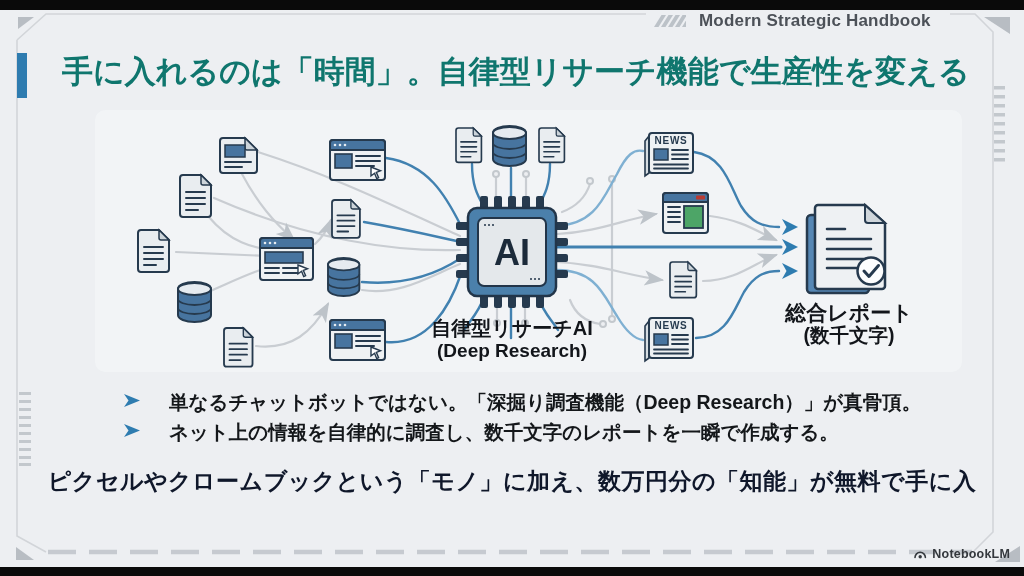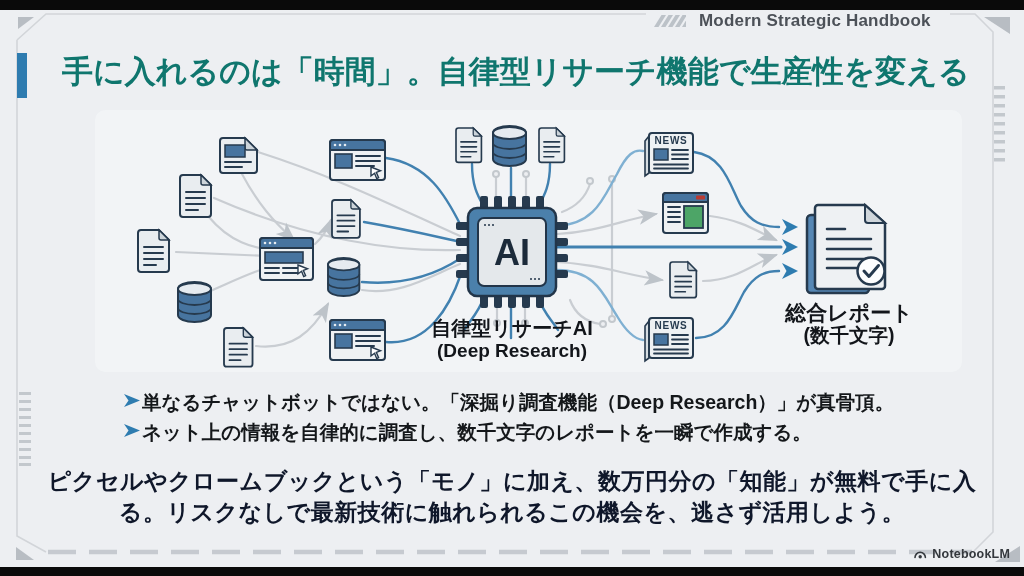--- a/index.html
+++ b/index.html
@@ -7,21 +7,21 @@
        font-family:"Liberation Sans","DejaVu Sans",sans-serif;position:relative;}
   .bar{position:absolute;left:0;width:1024px;background:#0a0a0a;}
   #top-bar{top:0;height:10px;}
   #bottom-bar{top:567px;height:9px;}
   #frame-svg,#diagram-svg{position:absolute;left:0;top:0;width:1024px;height:576px;}
   #header{position:absolute;top:11px;left:646px;display:flex;align-items:center;gap:13px;}
   #handbook{font-size:17px;font-weight:600;color:#4c5158;letter-spacing:.2px;white-space:nowrap;}
   #title-accent{position:absolute;left:17px;top:53px;width:10px;height:45px;background:#2e7cb0;}
   #page-title{position:absolute;left:62px;top:51px;width:940px;font-size:31px;font-weight:800;
               color:#0f766e;letter-spacing:0px;white-space:nowrap;}
-  .bullet-row{position:absolute;left:123px;display:flex;align-items:flex-start;gap:1px;}
+  .bullet-row{position:absolute;left:123px;display:flex;align-items:flex-start;gap:28px;}
   #bullet-0{top:389px;} #bullet-1{top:419px;text-align:center;}
   .bullet-text{font-size:19.5px;font-weight:800;color:#14171a;white-space:nowrap;}
   .bullet-ic{margin-top:4px;flex:none;}
   #summary{position:absolute;left:0;top:466px;width:1024px;text-align:center;
            font-size:23px;font-weight:800;color:#0f172a;line-height:31px;letter-spacing:.5px;}
   #footer{position:absolute;top:547px;right:14px;display:flex;align-items:flex-end;gap:5px;}
   #brand{font-size:12.5px;font-weight:600;color:#34383d;letter-spacing:.2px;}
   svg text{font-family:"Liberation Sans","DejaVu Sans",sans-serif;}
 </style>
 </head>
@@ -269,21 +269,20 @@
 </div>
 <div class="bullet-row" id="bullet-1">
   <svg class="bullet-ic" width="18" height="15" viewBox="0 0 18 15">
     <path d="M1,1 L17,7.5 L1,14 L5.5,7.5 Z" fill="#2e7cb0"></path>
   </svg>
   <span class="bullet-text">ネット上の情報を自律的に調査し、数千文字のレポートを一瞬で作成する。</span>
 </div>
 
 <div id="summary">
   <div>ピクセルやクロームブックという「モノ」に加え、数万円分の「知能」が無料で手に入</div>
-  <div>る。リスクなしで最新技術に触れられるこの機会を、逃さず活用しよう。</div>
 </div>
 
 <div id="footer">
   <svg width="14" height="14" viewBox="0 0 14 14">
     <path d="M2,10.5 A5.2,5.2 0 0 1 12.4,10.5" fill="none" stroke="#34383d" stroke-width="1.6" stroke-linecap="round"></path>
     <circle cx="7.2" cy="9.8" r="1.7" fill="#34383d"></circle>
   </svg>
   <span id="brand">NotebookLM</span>
 </div>
 

